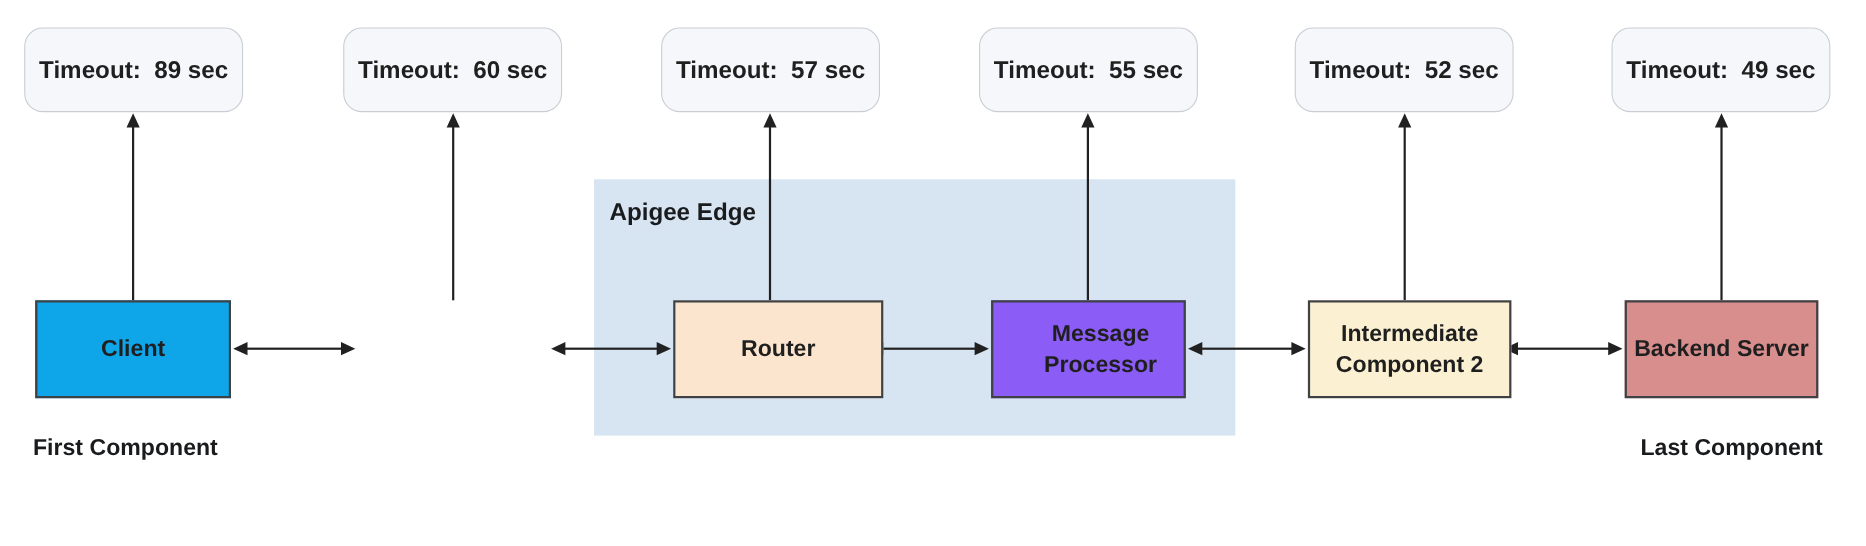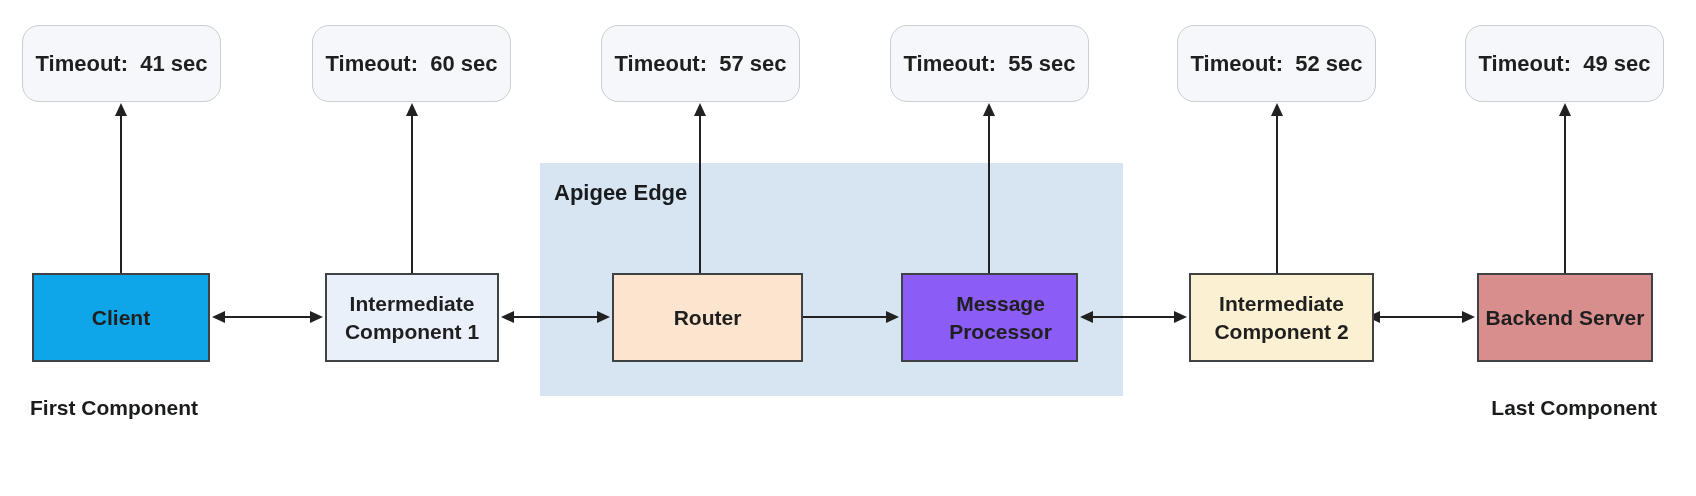--- a/index.html
+++ b/index.html
@@ -157,21 +157,21 @@
 </style>
 </head>
 <body>
 
 <div class="canvas">
 
   <div class="region" style="background-color: rgb(215, 228, 242);">
     <div class="region-label">Apigee Edge</div>
   </div>
 
-  <div class="timeout timeout-1">Timeout:  41 sec</div>
+  <div class="timeout timeout-1">Timeout:  89 sec</div>
   <div class="timeout timeout-2">Timeout:  60 sec</div>
   <div class="timeout timeout-3">Timeout:  57 sec</div>
   <div class="timeout timeout-4">Timeout:  55 sec</div>
   <div class="timeout timeout-5">Timeout:  52 sec</div>
   <div class="timeout timeout-6">Timeout:  49 sec</div>
 
   <div class="varrow va-1">
     <span class="head-up"></span>
       <span class="vline"></span>
   </div>
@@ -216,21 +216,20 @@
       <span class="hline"></span>
       <span class="head-right"></span>
   </div>
   <div class="harrow ha-5">
     <span class="head-left"></span>
       <span class="hline"></span>
       <span class="head-right"></span>
   </div>
 
   <div class="node node-client" style="background-color: #0ea5e9;">Client</div>
-  <div class="node node-ic1" style="background-color: rgb(233, 240, 249);">Intermediate Component 1</div>
   <div class="node node-router" style="background-color: rgb(251, 229, 206);">Router</div>
   <div class="node node-mp" style="background-color: #8b5cf6; padding-left: 28px;">Message Processor</div>
   <div class="node node-ic2" style="background-color: rgb(251, 240, 209);">Intermediate Component 2</div>
   <div class="node node-backend" style="background-color: rgb(217, 142, 142);">Backend Server</div>
 
   <div class="sublabel sublabel-first">First Component</div>
   <div class="sublabel sublabel-last">Last Component</div>
 
 </div>
 

